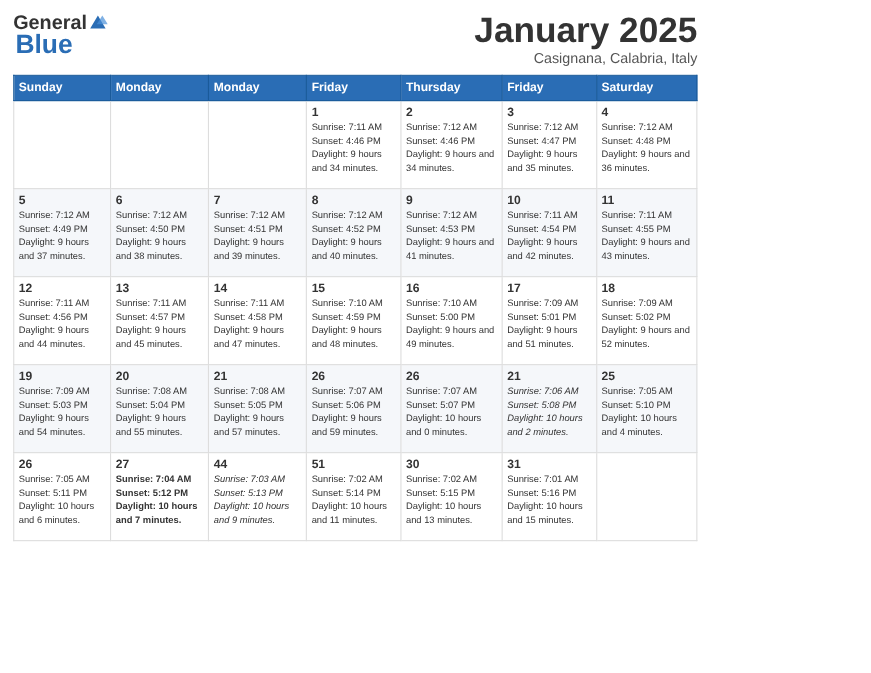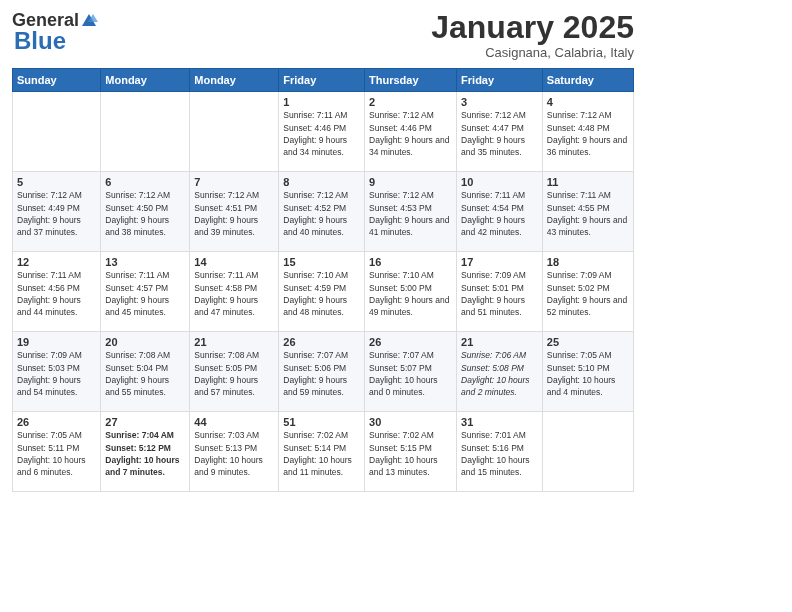--- a/index.html
+++ b/index.html
@@ -302,21 +302,21 @@
 Daylight: 10 hours and 6 minutes.</div>
           </td>
           <td>
             <div class="day-number">27</div>
             <div class="day-info" style="white-space: pre-line; font-weight: bold;">Sunrise: 7:04 AM
 Sunset: 5:12 PM
 Daylight: 10 hours and 7 minutes.</div>
           </td>
           <td>
             <div class="day-number">44</div>
-            <div class="day-info" style="white-space: pre-line;">Sunrise: 7:03 AM
+            <div class="day-info" style="white-space: pre-line; font-style: italic;">Sunrise: 7:03 AM
 Sunset: 5:13 PM
 Daylight: 10 hours and 9 minutes.</div>
           </td>
           <td>
             <div class="day-number">51</div>
             <div class="day-info" style="white-space: pre-line;">Sunrise: 7:02 AM
 Sunset: 5:14 PM
 Daylight: 10 hours and 11 minutes.</div>
           </td>
           <td>

